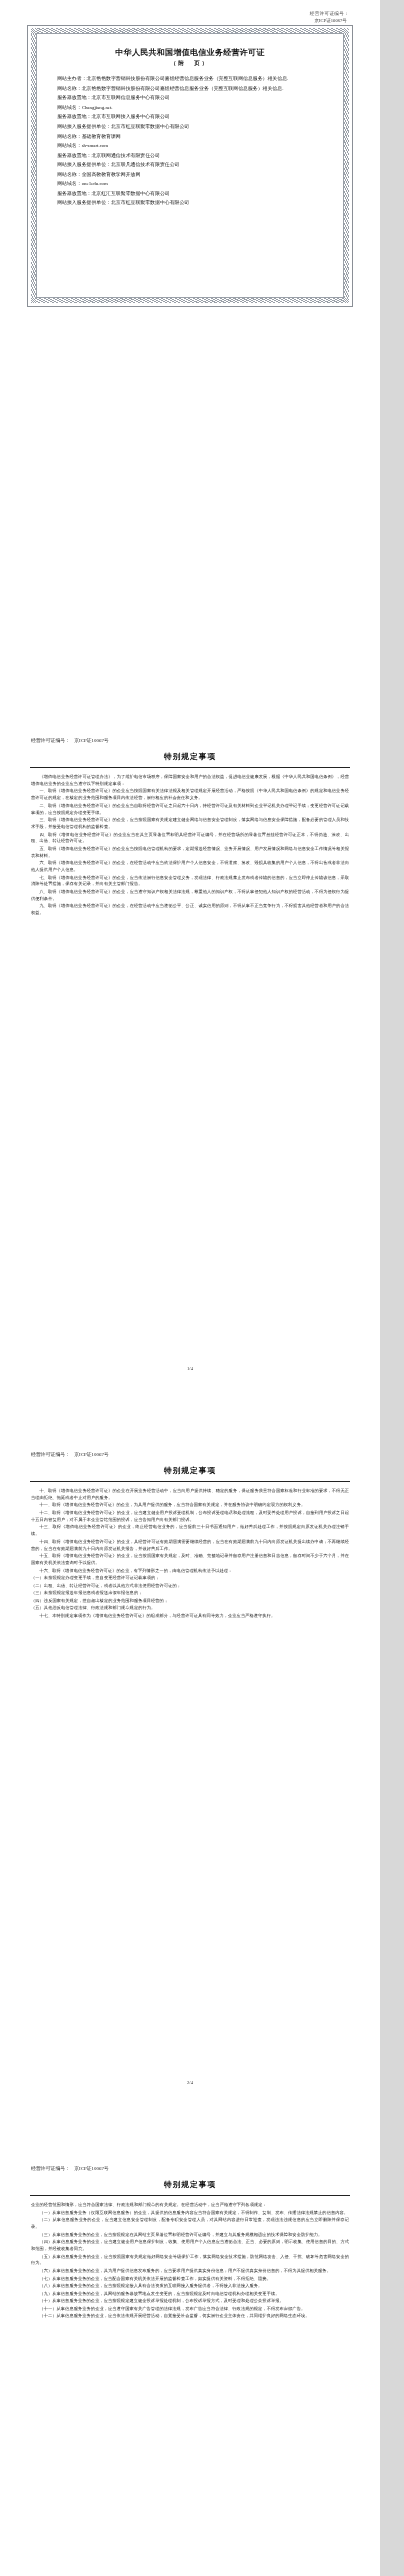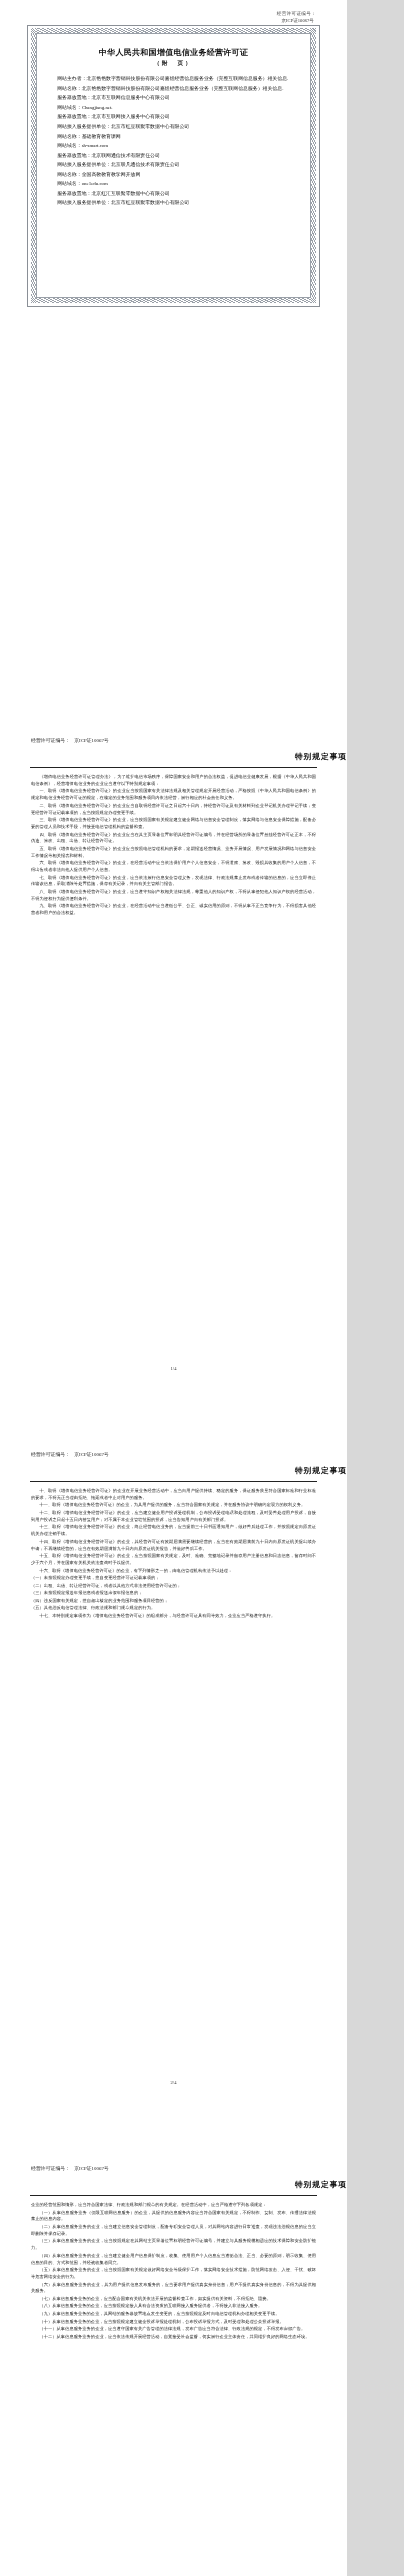--- a/index.html
+++ b/index.html
@@ -8,21 +8,21 @@
     background: #d8d8d8;
     font-family: "Liberation Serif", serif;
   }
   .page {
     width: 405px;
     margin: 0 auto;
     position: relative;
   }
   .sheet {
     background: #ffffff;
-    width: 347px;
+    width: 380px;
     box-sizing: border-box;
     position: relative;
     overflow: hidden;
   }
   
   .sheet-cover { height: 724px; padding: 5.2px 0 0 0; }
   .cover-head {
     padding: 3.1px 31px 0 31px;
     text-align: right;
   }
@@ -91,21 +91,21 @@
   
   .sheet-text { height: 714px; padding: 0; }
   .txt-head {
     padding: 13.4px 31px 0 31px;
     display: flex;
     align-items: baseline;
   }
   .txt-head .lbl { font-size: 4.9px; color: #222; }
   .txt-head .num { font-size: 4.9px; color: #222; margin-left: 4.1px; }
   .txt-title {
-    text-align: right;
+    text-align: center;
     font-size: 7.7px;
     font-weight: bold;
     letter-spacing: 1px;
     margin: 8.2px 0 5.2px 0;
     color: #111;
   }
   .txt-rule {
     border-top: 0.5px solid #222;
     margin: 0 30px 6.2px 30px;
   }

